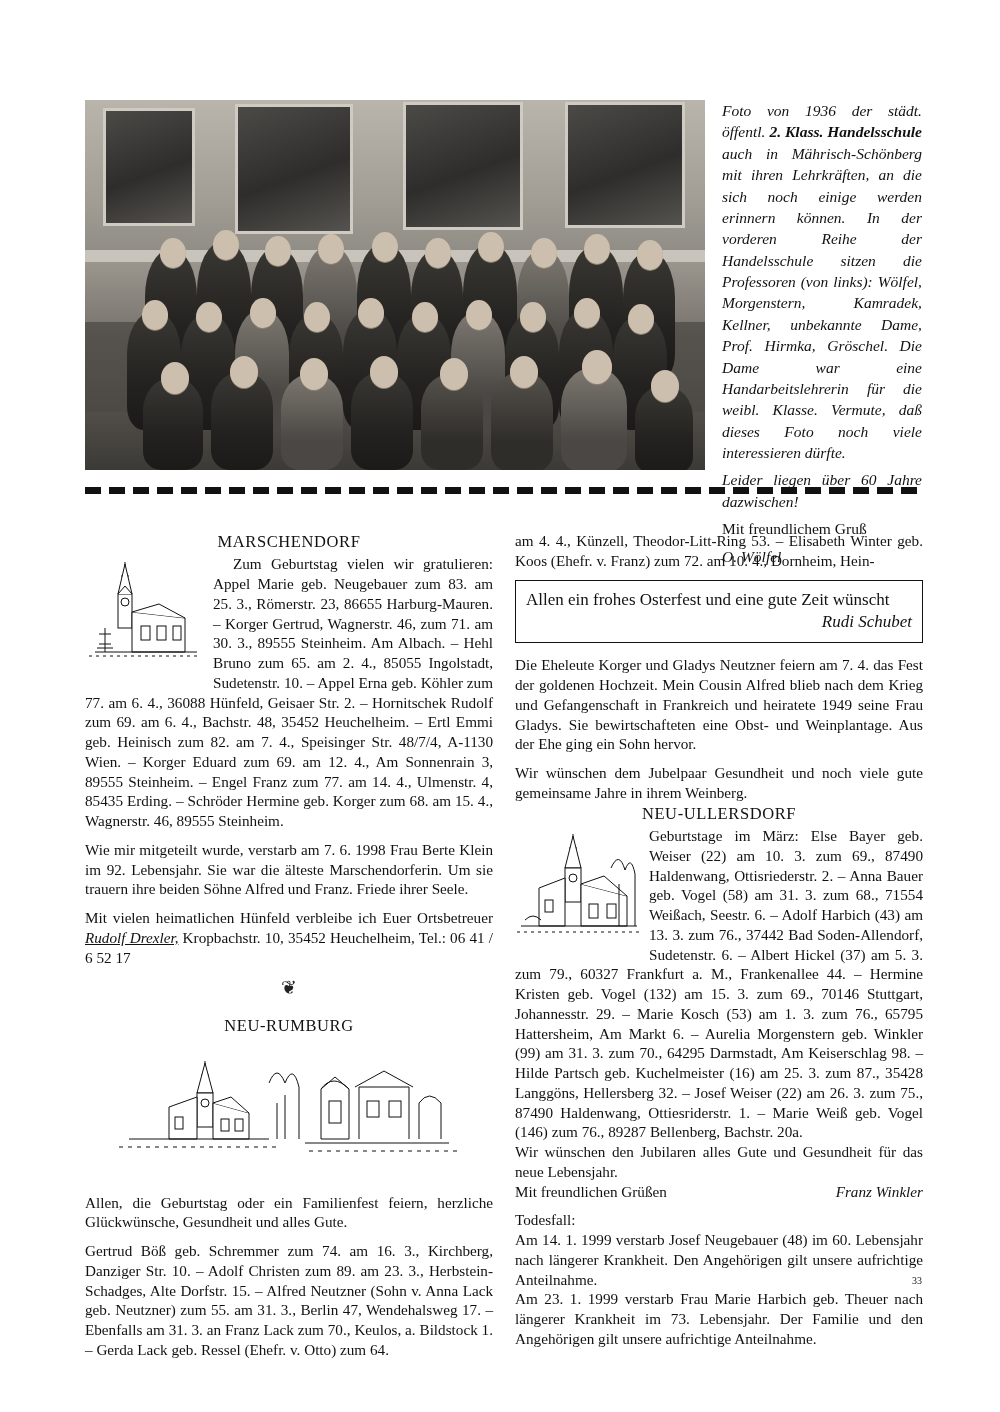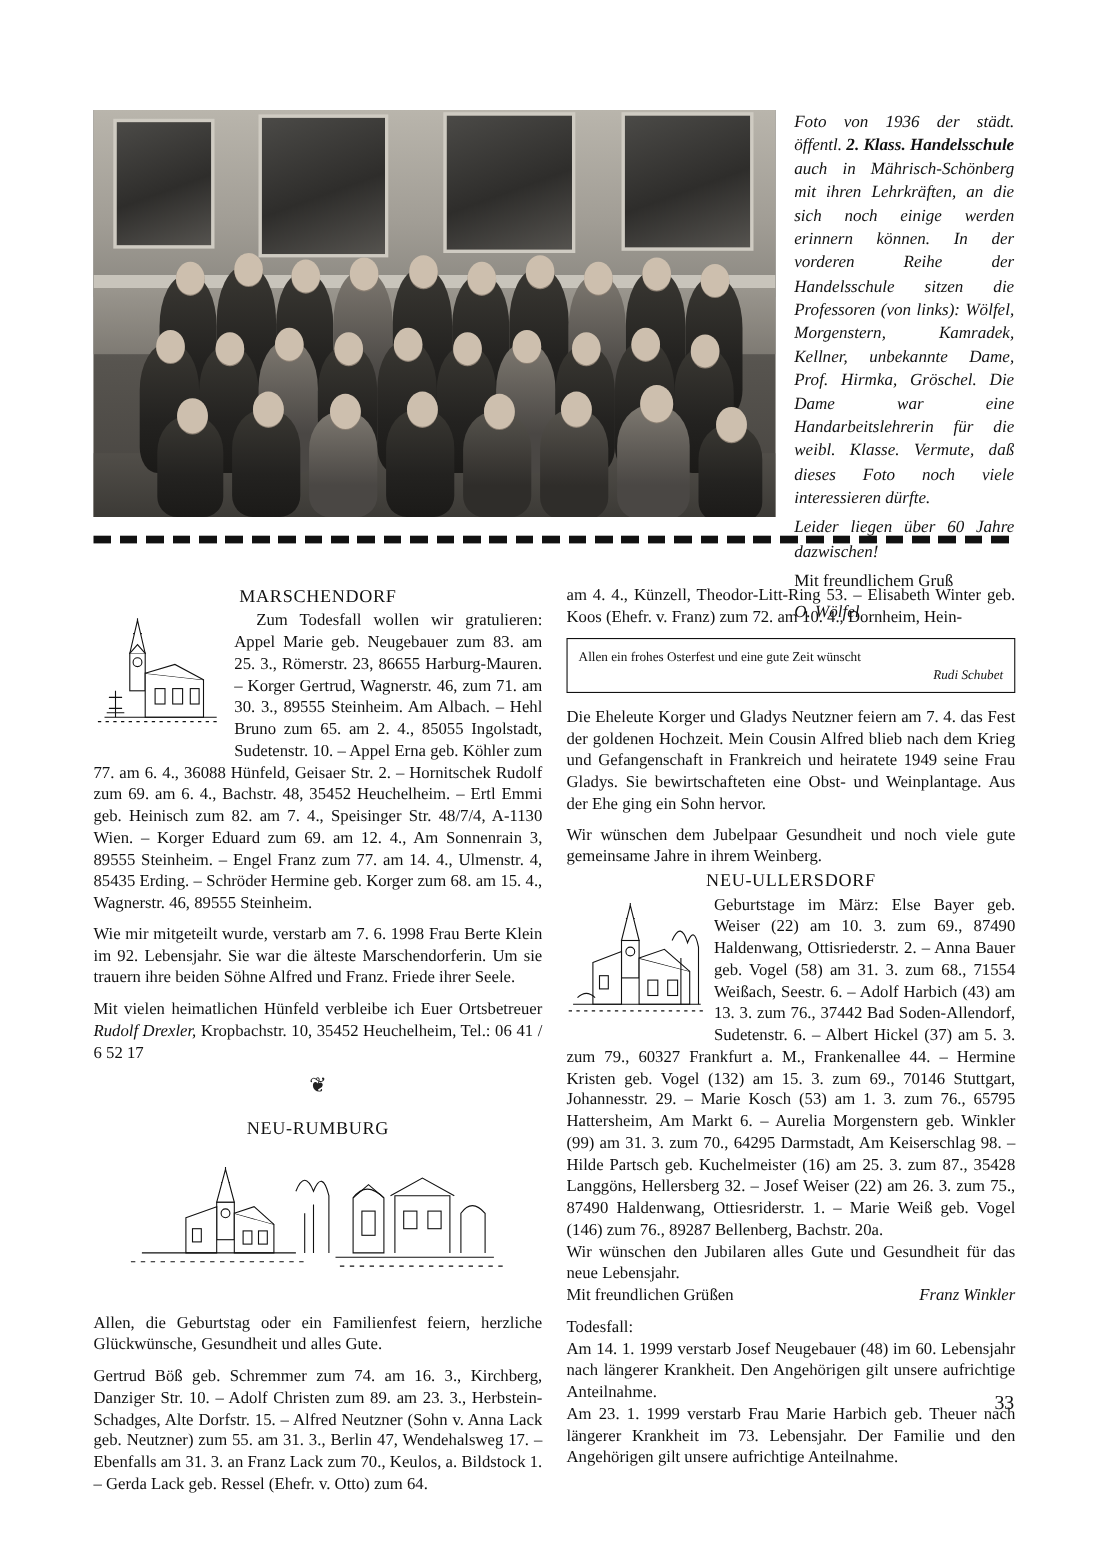--- a/index.html
+++ b/index.html
@@ -126,21 +126,21 @@
     text-align:center;
     font-size: 16.5px;
     letter-spacing: 0.6px;
     font-weight: normal;
     margin: 0 0 2px 0;
   }
   p.body { margin: 0 0 9px 0; }
   p.tight { margin: 0; }
   .indent { text-indent: 20px; }
   b { font-weight: normal; }
-  i { font-style: italic; }
+  i { font-style: italic; text-decoration: underline; }
 
   
   .church-left {
     float: left;
     width: 120px;
     height: 118px;
     margin: 2px 8px 2px 0;
     shape-outside: margin-box;
   }
   .church-right {
@@ -153,39 +153,39 @@
     width: 360px;
     height: 140px;
     margin: 6px auto 10px auto;
     display:block;
   }
 
   .easter-box {
     border: 1px solid #111;
     padding: 8px 10px 8px 10px;
     margin: 6px 0 12px 0;
-    font-size: 12px;
+    font-size: 17px;
     line-height:1.35;
   }
   .easter-box .sig { display:block; text-align:right; font-style:italic; }
 
   .sig-right { display:block; text-align:center; font-style:italic; }
 
   .flourish {
     text-align:center;
     font-size: 19px;
     margin: 2px 0 14px 0;
     color:#222;
   }
 
   .page-num {
     position:absolute;
     right: 78px;
     bottom: 42px;
-    font-size: 18px;
+    font-size: 10px;
   }
 </style>
 </head>
 <body>
 
 <div class="page">
 
   <div class="photo-block">
     <div class="photo-sky"></div>
     <div class="bldg">
@@ -283,21 +283,21 @@
         <rect x="56" y="70" width="9" height="14"></rect>
         <rect x="72" y="70" width="9" height="14"></rect>
         <rect x="88" y="70" width="8" height="14"></rect>
         <path d="M10 96 L112 96"></path>
         <path d="M12 92 L28 92 M14 88 L26 88"></path>
         <path d="M20 72 L20 96 M14 78 L26 78"></path>
         <path d="M4 100 L116 100" stroke-dasharray="3 4"></path>
       </g>
     </svg>
 
-    <p class="body indent"><span>Zum Todesfall wollen wir gratulieren:</span>
+    <p class="body indent"><span>Zum Geburtstag vielen wir gratulieren:</span>
       <b>Appel Marie</b><span> geb. Neugebauer zum 83. am 25. 3., Römerstr. 23, 86655 Harburg-Mauren. – </span><b>Korger Gertrud,</b><span> Wagnerstr. 46, zum 71. am 30. 3., 89555 Steinheim. Am Albach. – </span><b>Hehl Bruno</b><span> zum 65. am 2. 4., 85055 Ingolstadt, Sudetenstr. 10. – </span><b>Appel Erna</b><span> geb. Köhler zum 77. am 6. 4., 36088 Hünfeld, Geisaer Str. 2. – </span><b>Hornitschek Rudolf</b><span> zum 69. am 6. 4., Bachstr. 48, 35452 Heuchelheim. – </span><b>Ertl Emmi</b><span> geb. Heinisch zum 82. am 7. 4., Speisinger Str. 48/7/4, A-1130 Wien. – </span><b>Korger Eduard</b><span> zum 69. am 12. 4., Am Sonnenrain 3, 89555 Steinheim. – </span><b>Engel Franz</b><span> zum 77. am 14. 4., Ulmenstr. 4, 85435 Erding. – </span><b>Schröder Hermine</b><span> geb. Korger zum 68. am 15. 4., Wagnerstr. 46, 89555 Steinheim.</span>
     </p>
 
     <p class="body"><span>Wie mir mitgeteilt wurde, verstarb am 7. 6. 1998 Frau </span><b>Berte Klein</b><span> im 92. Lebensjahr. Sie war die älteste Marschendorferin. Um sie trauern ihre beiden Söhne Alfred und Franz. Friede ihrer Seele.</span></p>
 
 
     <p class="body"><span>Mit vielen heimatlichen Hünfeld verbleibe ich Euer Ortsbetreuer </span><i>Rudolf Drexler,</i><span> Kropbachstr. 10, 35452 Heuchelheim, Tel.: 06 41 / 6 52 17</span></p>
 
     <div class="flourish">❦</div>
 

